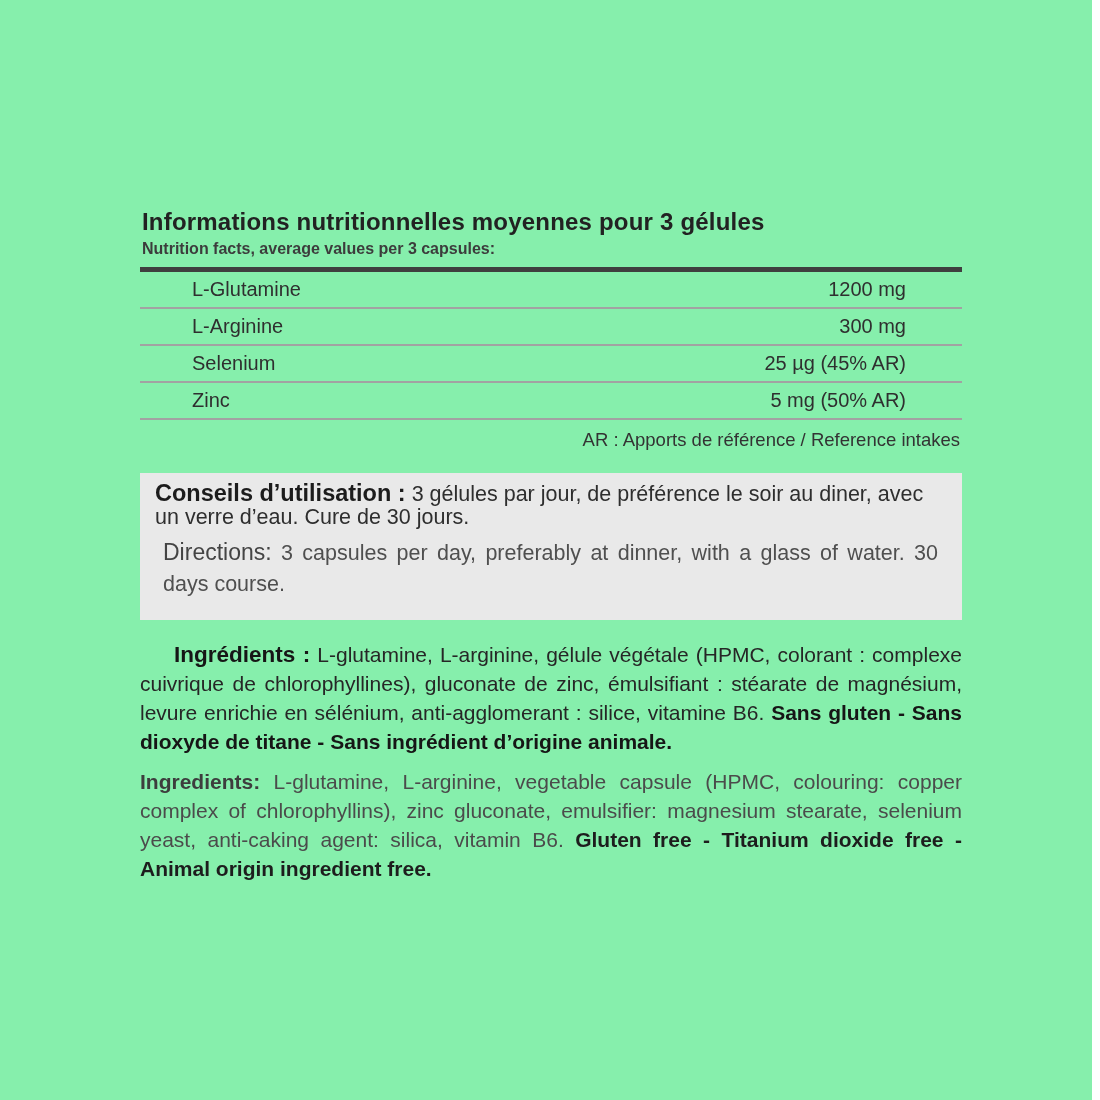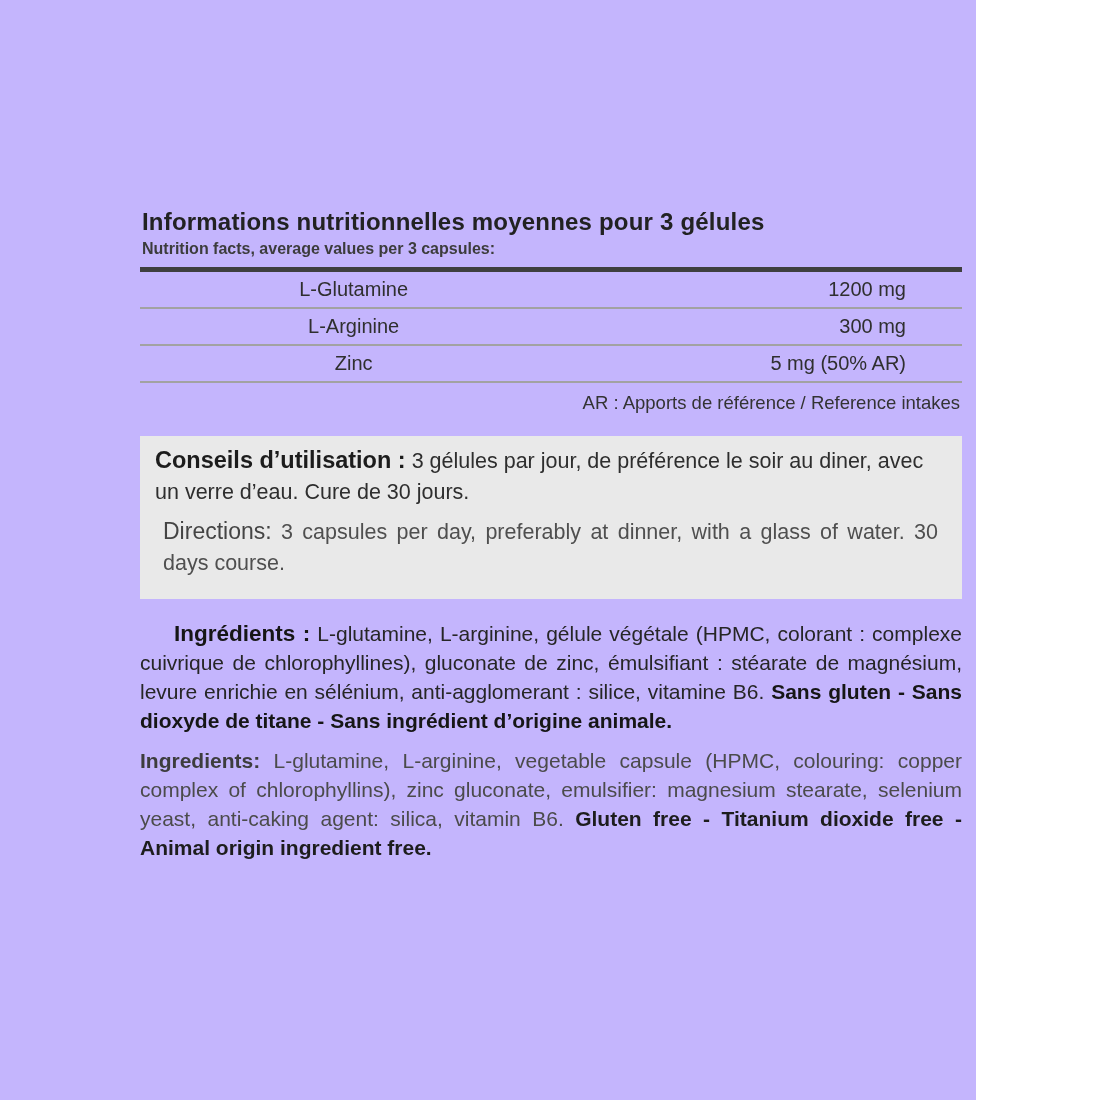--- a/index.html
+++ b/index.html
@@ -2,23 +2,23 @@
 <html><head>
 <meta charset="utf-8">
 <style>
   html, body {
     margin: 0;
     padding: 0;
     background: #ffffff;
   }
   .page {
     position: relative;
-    width: 976px;
+    width: 1092px;
     height: 1100px;
-    background: #c4b5fd;
+    background: #86efac;
     font-family: "Liberation Sans", sans-serif;
     color: #2f2f2f;
     overflow: hidden;
   }
   .content {
     position: absolute;
     left: 140px;
     top: 208px;
     width: 822px;
   }
@@ -45,36 +45,36 @@
     border-collapse: collapse;
   }
   .ntable td {
     border-bottom: 2px solid #a2a2a2;
     font-size: 20px;
     color: #2f2f2f;
     height: 35px;
     padding: 0;
     vertical-align: middle;
   }
-  .ntable td.lbl { padding-left: 52px; text-align: center; }
+  .ntable td.lbl { padding-left: 52px; text-align: left; }
   .ntable td.val { padding-right: 56px; text-align: right; }
   .ref-note {
     text-align: right;
     font-size: 18.5px;
     color: #333333;
     margin: 9px 2px 0 0;
   }
   .usage-box {
     background: #e9e9e9;
     margin-top: 22px;
     padding: 9px 16px 12px 15px;
   }
   .usage-fr {
     font-size: 21.5px;
-    line-height: 31px;
+    line-height: 23px;
     color: #2e2e2e;
     margin: 0;
   }
   .usage-fr .lead {
     font-weight: 700;
     font-size: 23.5px;
     color: #1c1c1c;
   }
   .usage-en {
     font-size: 21.5px;
@@ -126,20 +126,24 @@
       <tbody>
         <tr>
           <td class="lbl">L-Glutamine</td>
           <td class="val">1200 mg</td>
         </tr>
         <tr>
           <td class="lbl">L-Arginine</td>
           <td class="val">300 mg</td>
         </tr>
         <tr>
+          <td class="lbl">Selenium</td>
+          <td class="val">25 µg (45% AR)</td>
+        </tr>
+        <tr>
           <td class="lbl">Zinc</td>
           <td class="val">5 mg (50% AR)</td>
         </tr>
       </tbody>
     </table>
 
     <div class="ref-note">AR : Apports de référence / Reference intakes</div>
 
     <div class="usage-box">
       <p class="usage-fr"><span class="lead">Conseils d’utilisation :</span><span> 3 gélules par jour, de préférence le soir au diner, avec un verre d’eau. Cure de 30 jours.</span></p>

